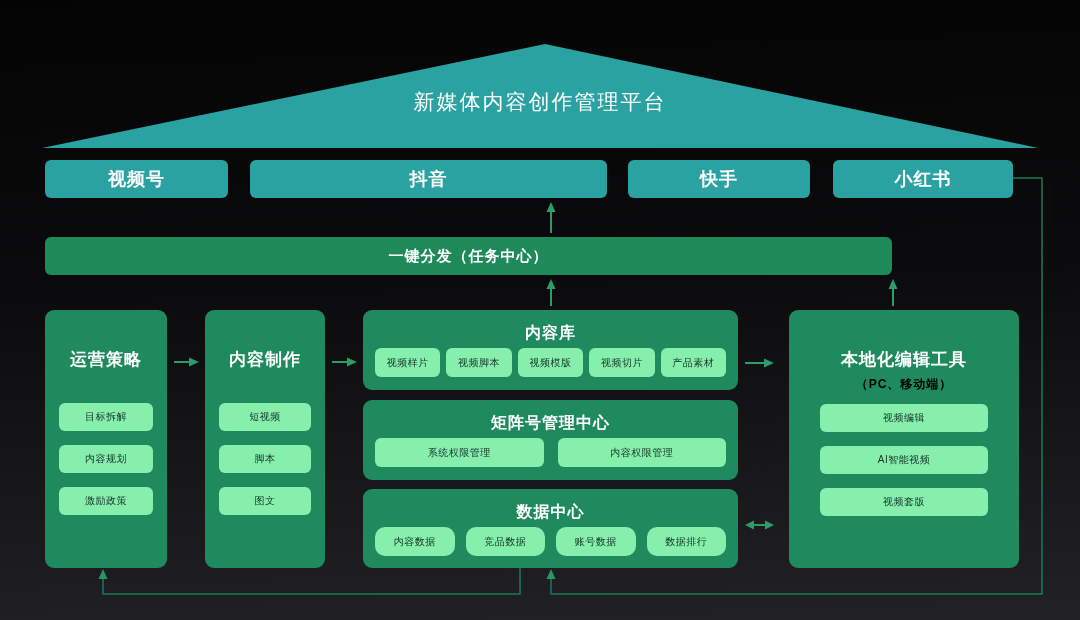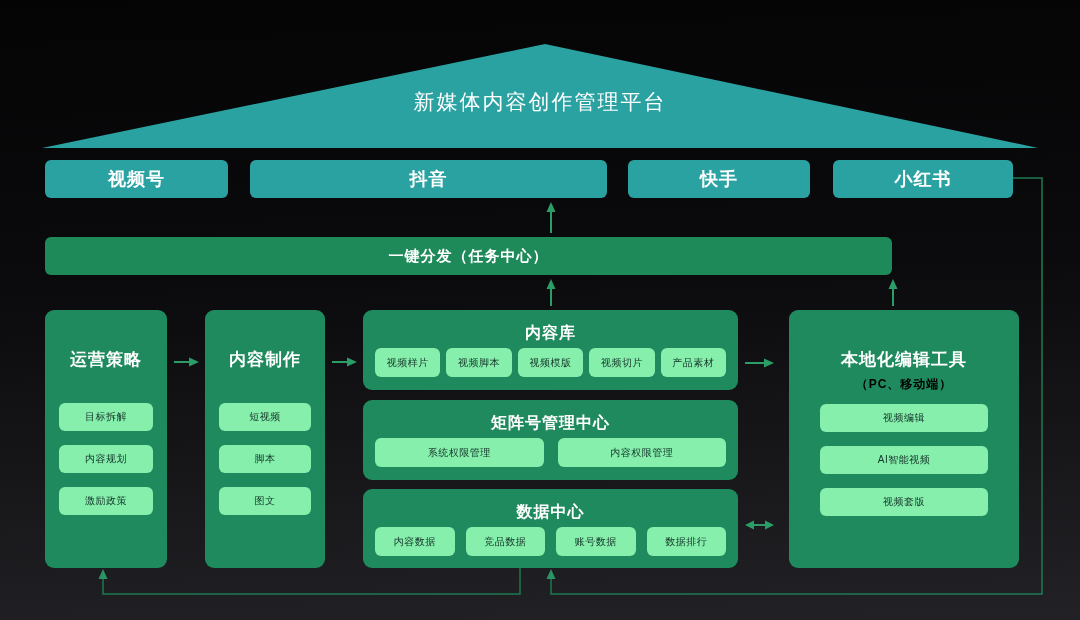--- a/index.html
+++ b/index.html
@@ -69,21 +69,21 @@
   .hpanel .chip-row { display:flex; margin-top:5px; }
   .hpanel .chip { height:29px; }
   .p-library { left:363px; top:310px; width:375px; height:80px; }
   .p-library .chip-row { gap:6px; }
   .p-library .chip { flex:1; }
   .p-matrix  { left:363px; top:400px; width:375px; height:80px; }
   .p-matrix .chip-row { gap:14px; }
   .p-matrix .chip.w1 { width:105px; } .p-matrix .chip.w2 { flex:1; }
   .p-data    { left:363px; top:489px; width:375px; height:79px; }
   .p-data .chip-row { gap:11px; }
-  .p-data .chip { flex:1; }
+  .p-data .chip { flex:1;border-radius:10px; }
 
   .chip {
     background:#86efac; color:#14352a; border-radius:6px;
     display:flex; align-items:center; justify-content:center;
     font-size:10px; letter-spacing:0.5px;
   }
 
   
   svg.connectors { position:absolute; left:0; top:0; pointer-events:none; }
   .arrow-line { stroke:#2a9e66; stroke-width:2; fill:none; }

